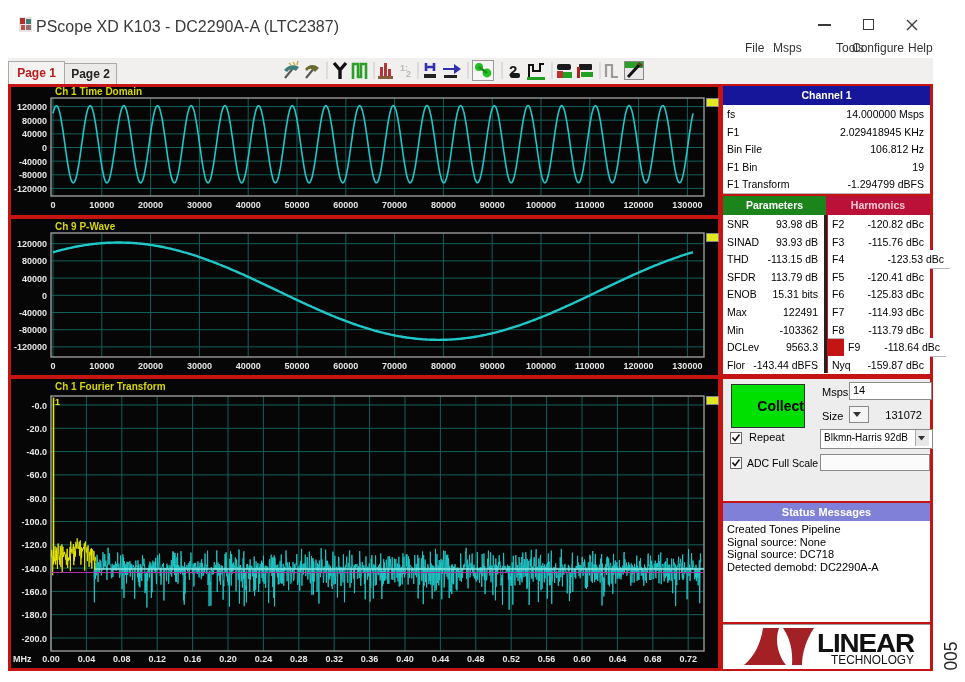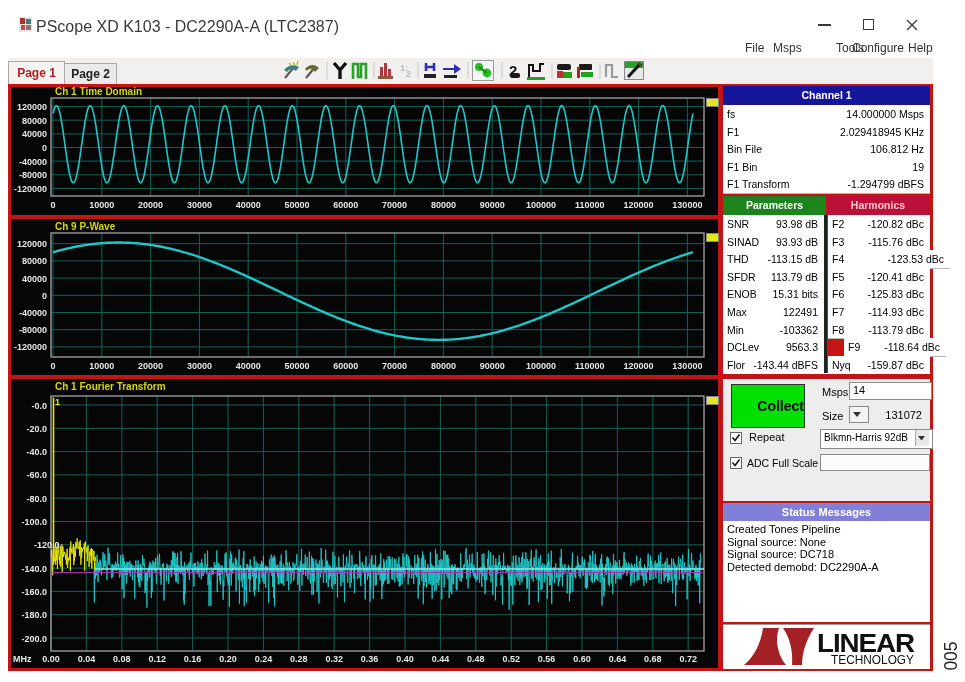--- a/index.html
+++ b/index.html
@@ -206,21 +206,21 @@
 <div class="lbl" style="left:0px;top:290.8px;width:47px;text-align:right;">0</div>
 <div class="lbl" style="left:0px;top:308.0px;width:47px;text-align:right;">-40000</div>
 <div class="lbl" style="left:0px;top:325.2px;width:47px;text-align:right;">-80000</div>
 <div class="lbl" style="left:0px;top:342.4px;width:47px;text-align:right;">-120000</div>
 <div class="lbl" style="left:0px;top:400.5px;width:47px;text-align:right;">-0.0</div>
 <div class="lbl" style="left:0px;top:423.8px;width:47px;text-align:right;">-20.0</div>
 <div class="lbl" style="left:0px;top:447.1px;width:47px;text-align:right;">-40.0</div>
 <div class="lbl" style="left:0px;top:470.4px;width:47px;text-align:right;">-60.0</div>
 <div class="lbl" style="left:0px;top:493.7px;width:47px;text-align:right;">-80.0</div>
 <div class="lbl" style="left:0px;top:517.0px;width:47px;text-align:right;">-100.0</div>
-<div class="lbl" style="left:0px;top:540.3px;width:47px;margin-left:34px;">-120.0</div>
+<div class="lbl" style="left:0px;top:540.3px;width:47px;text-align:right;">-120.0</div>
 <div class="lbl" style="left:0px;top:563.6px;width:47px;text-align:right;">-140.0</div>
 <div class="lbl" style="left:0px;top:586.9px;width:47px;text-align:right;">-160.0</div>
 <div class="lbl" style="left:0px;top:610.2px;width:47px;text-align:right;">-180.0</div>
 <div class="lbl" style="left:0px;top:633.5px;width:47px;text-align:right;">-200.0</div>
 <div class="lbl" style="left:29.0px;top:200.0px;width:48px;text-align:center;">0</div>
 <div class="lbl" style="left:77.8px;top:200.0px;width:48px;text-align:center;">10000</div>
 <div class="lbl" style="left:126.6px;top:200.0px;width:48px;text-align:center;">20000</div>
 <div class="lbl" style="left:175.4px;top:200.0px;width:48px;text-align:center;">30000</div>
 <div class="lbl" style="left:224.2px;top:200.0px;width:48px;text-align:center;">40000</div>
 <div class="lbl" style="left:273.0px;top:200.0px;width:48px;text-align:center;">50000</div>

